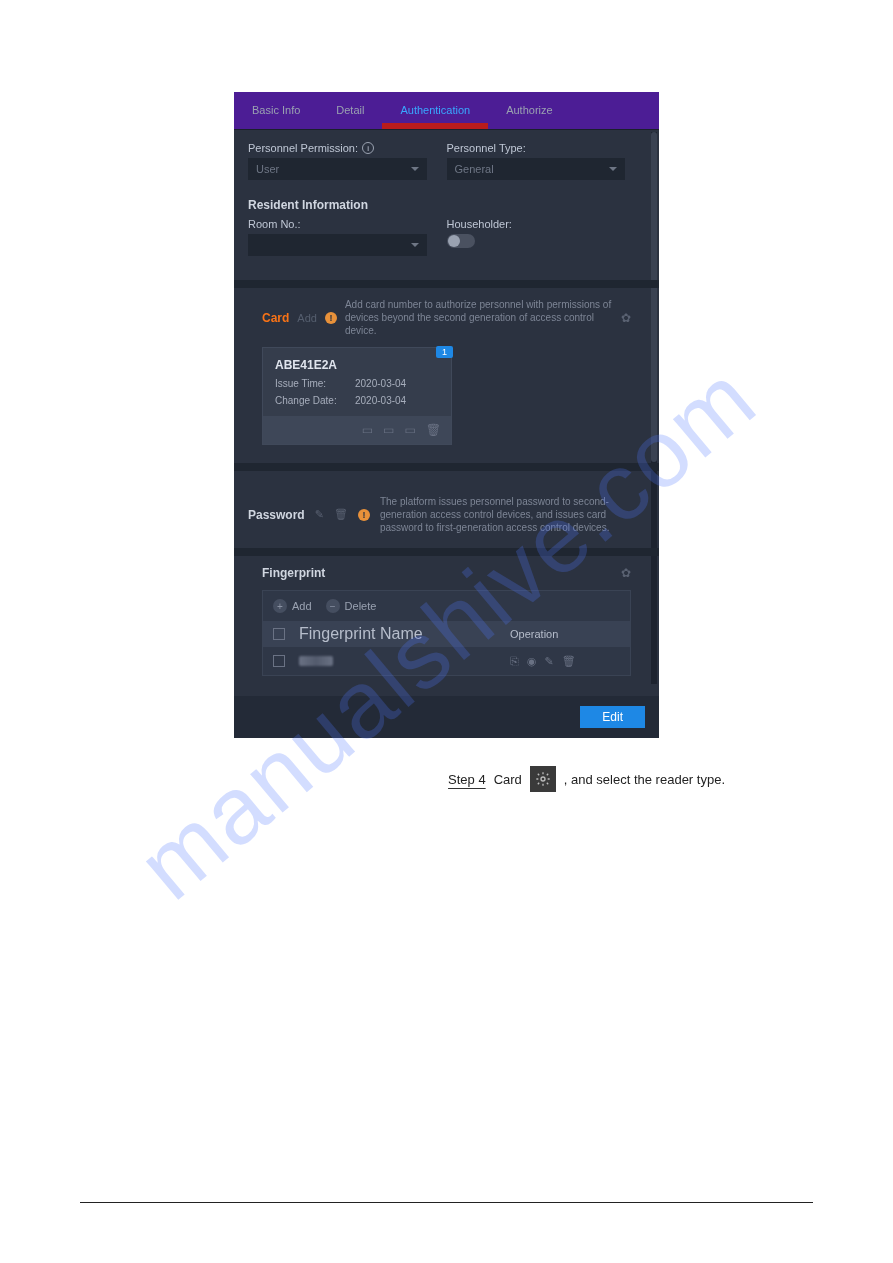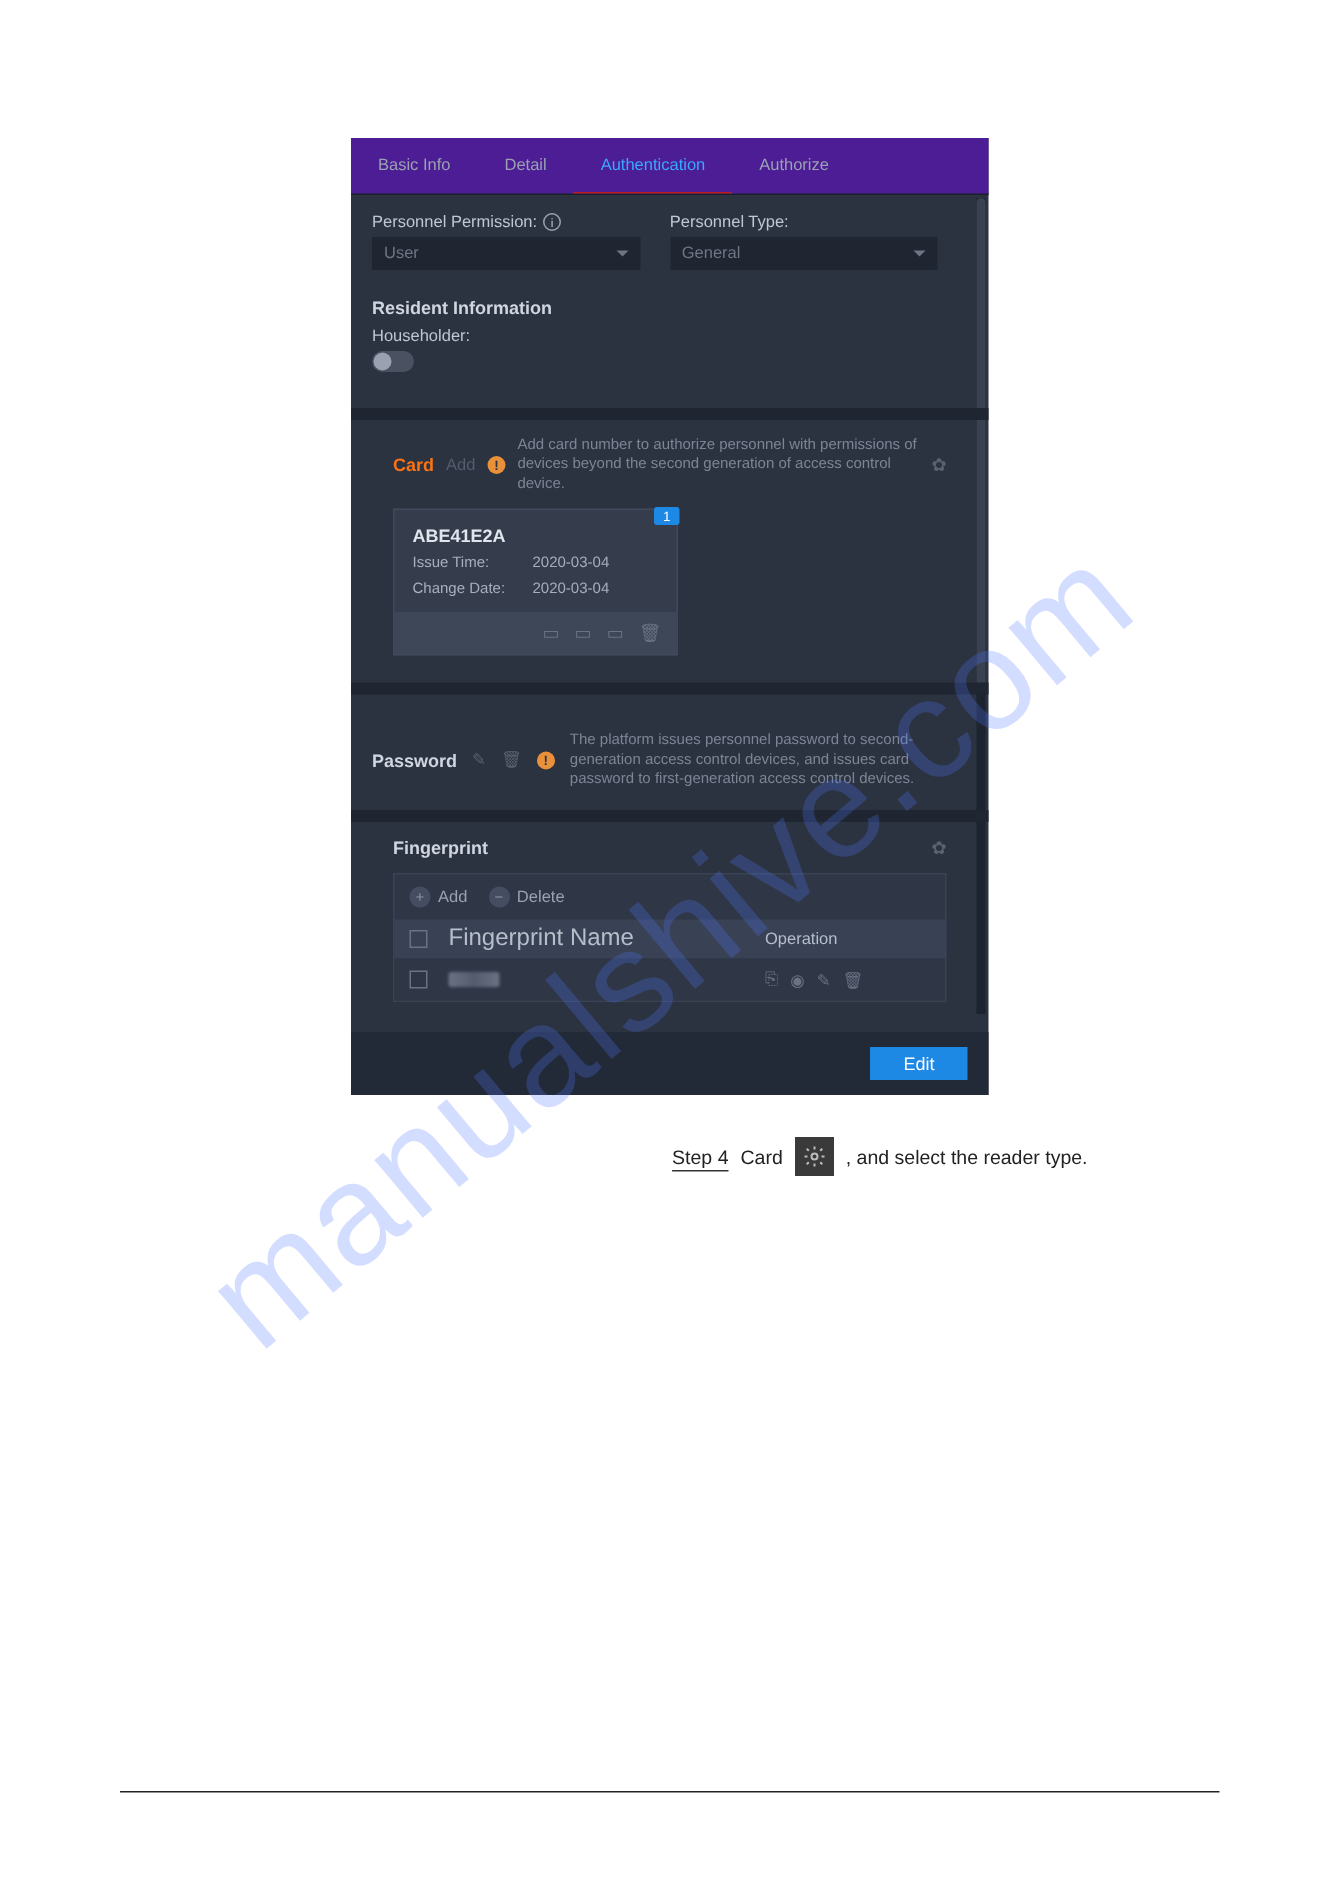--- a/index.html
+++ b/index.html
@@ -43,21 +43,21 @@
     height: 38px;
   }
   .tab {
     flex-shrink: 0;
     padding: 0 18px;
     line-height: 36px;
     color: #9aa2b1;
     cursor: pointer;
     font-size: 11px;
   }
-  .tab.active { color: #39a8ff; border-bottom: 1px solid #b91c1c; }
+  .tab.active { color: #39a8ff; border-bottom: 6px solid #b91c1c; }
   .form-area { padding: 12px 14px 6px 14px; position: relative; }
   .row { display: flex; }
   .col { flex: 1; }
   .label { color: #bfc7d5; margin-bottom: 4px; display: flex; align-items: center; gap: 4px; }
   .info-icon {
     display: inline-flex; width: 12px; height: 12px; border: 1px solid #9aa2b1;
     border-radius: 50%; align-items: center; justify-content: center; font-size: 8px;
   }
   .select {
     background: #1f2631; height: 22px; line-height: 22px;
@@ -201,20 +201,24 @@
         </div>
         <div class="col">
           <div class="label">Personnel Type:</div>
           <div class="select">General</div>
         </div>
       </div>
 
       <div class="section-title">Resident Information</div>
       <div class="row">
         <div class="col">
+          <div class="label">Room No.:</div>
+          <div class="select"></div>
+        </div>
+        <div class="col">
           <div class="label">Householder:</div>
           <div class="toggle"></div>
         </div>
       </div>
 
       <div class="divider-block"></div>
 
       <div class="card-section" style="margin:0 -14px;">
         <div style="padding:0 14px;">
           <div class="card-header">

